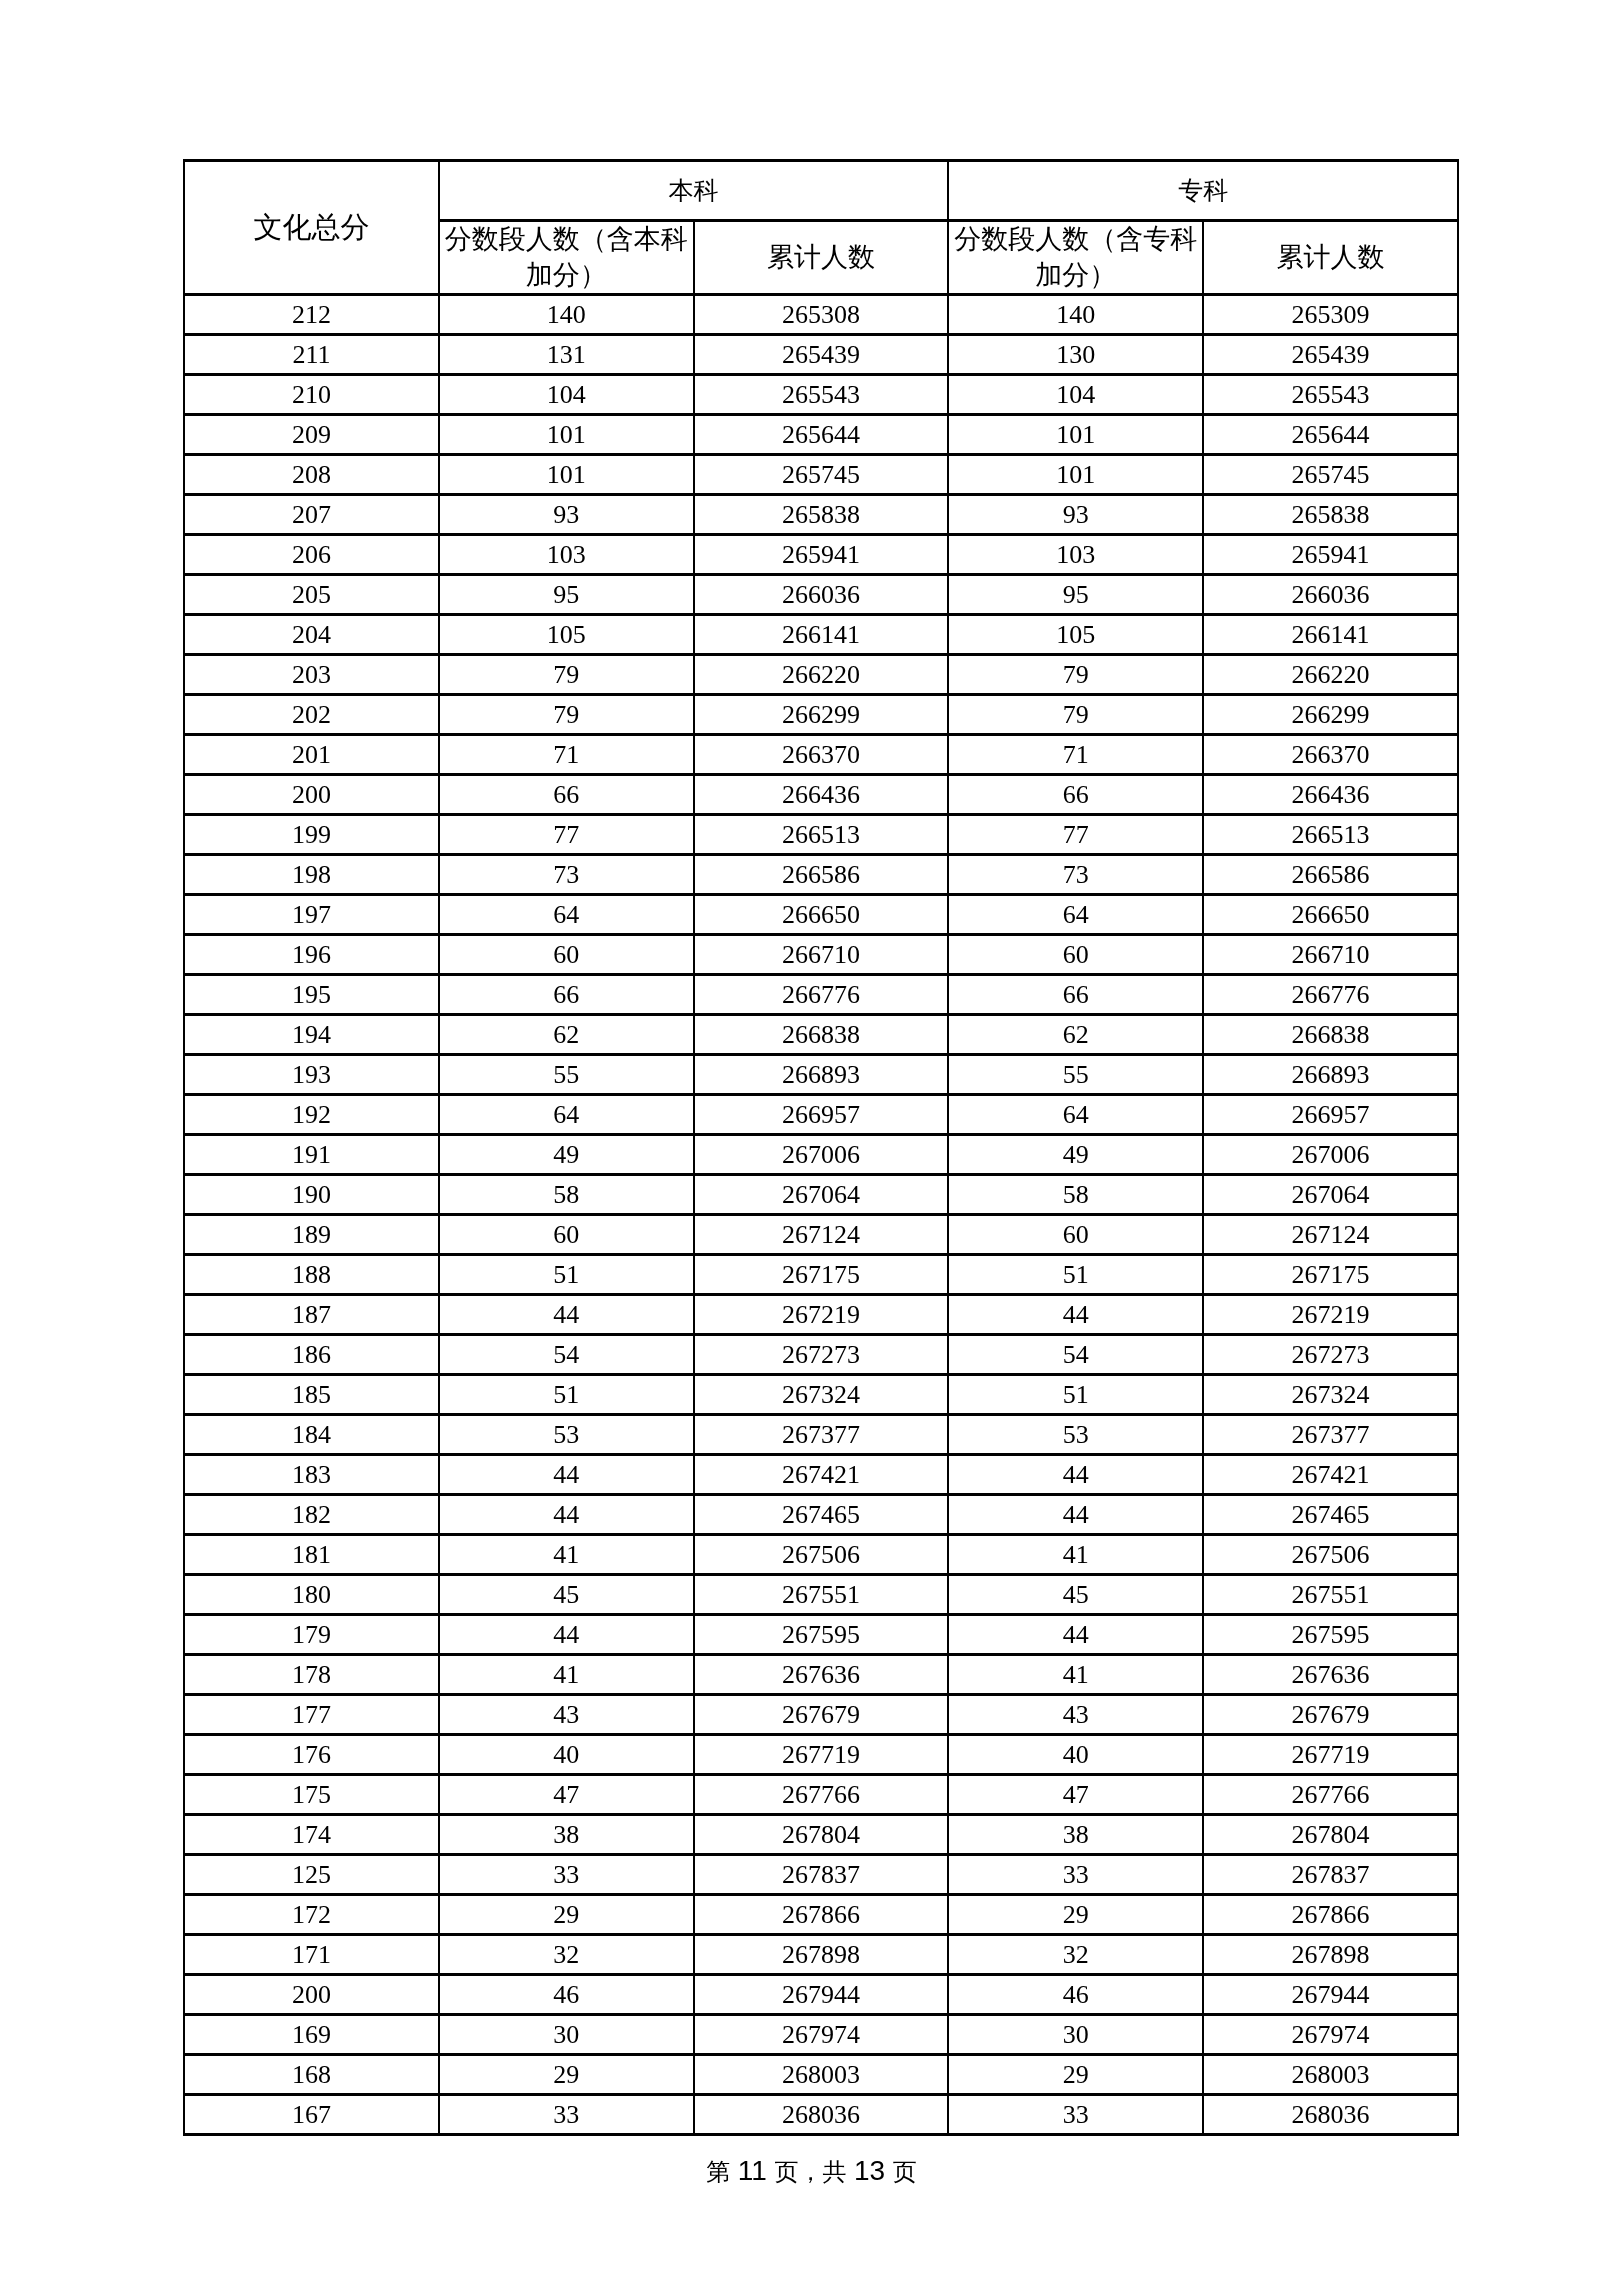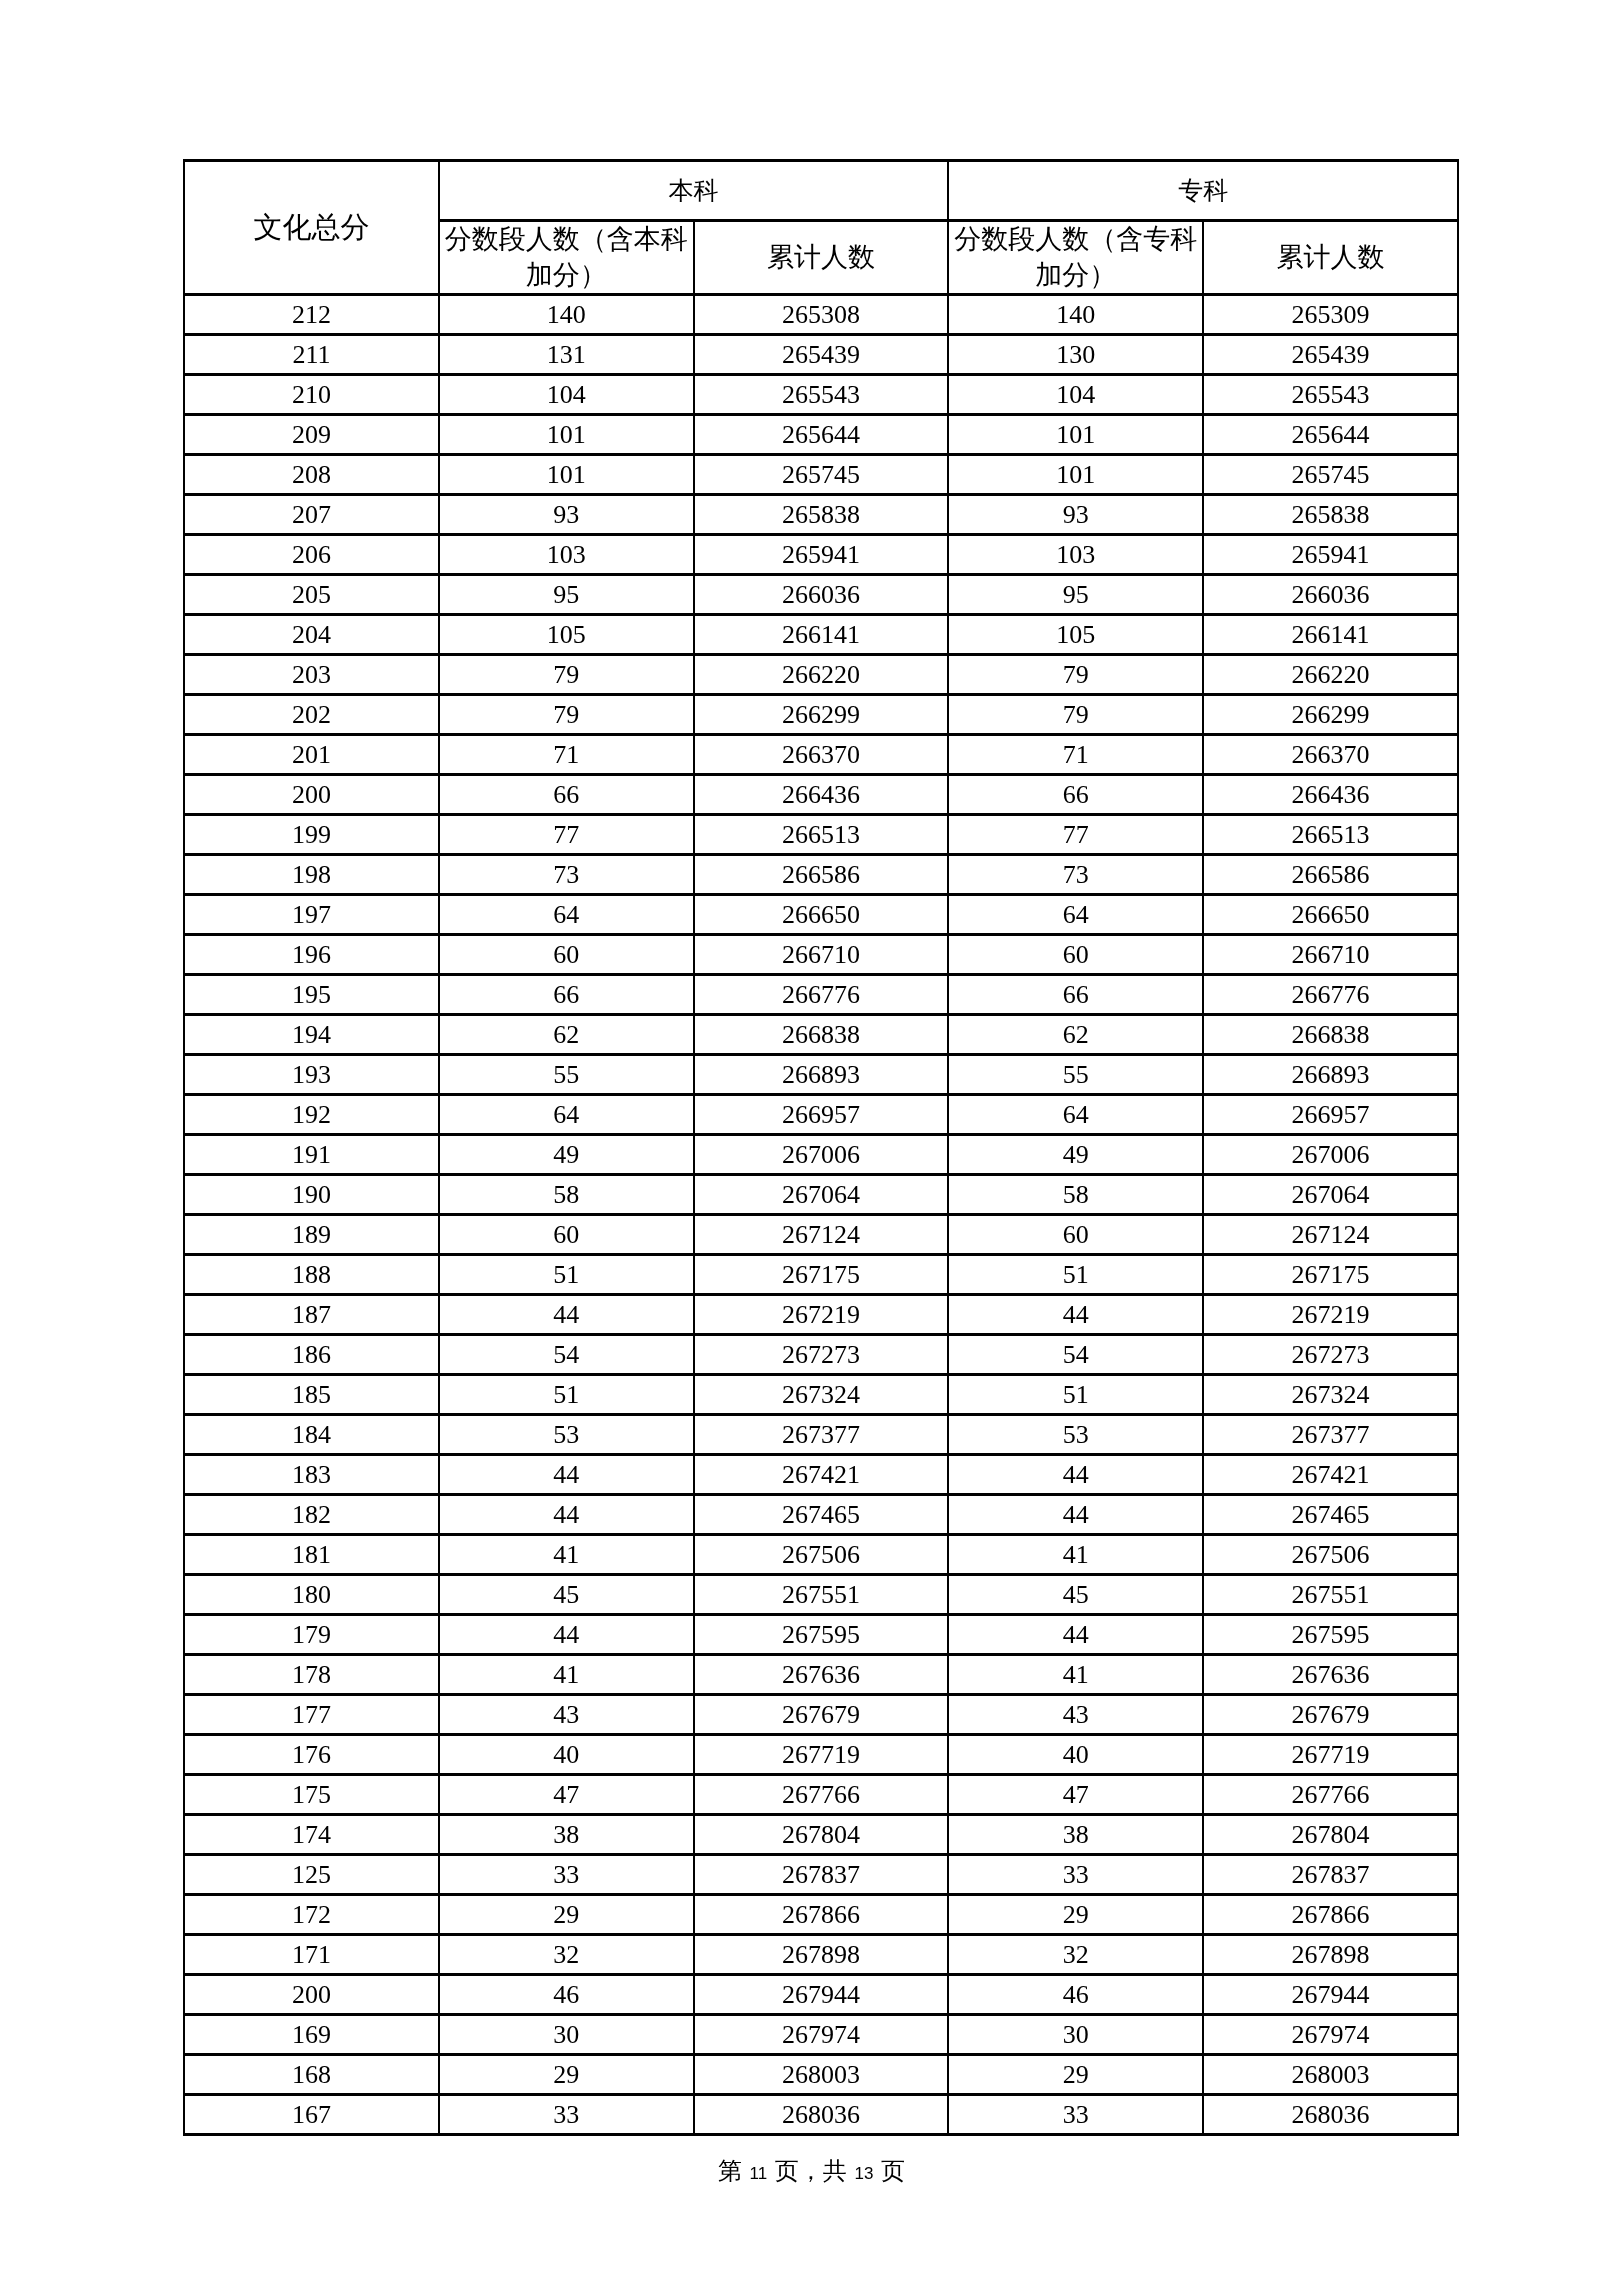--- a/index.html
+++ b/index.html
@@ -67,21 +67,21 @@
     width: 100%;
     display: flex;
     justify-content: center;
     align-items: baseline;
     gap: 7.6px;
     font-size: 24px;
     color: #000;
   }
   .footer .num {
     font-family: "Liberation Sans", "DejaVu Sans", sans-serif;
-    font-size: 17px;
+    font-size: 28px;
   }
 </style>
 </head>
 <body>
 
 <div class="page">
 
   <table class="score-table">
     <colgroup>
       <col>

